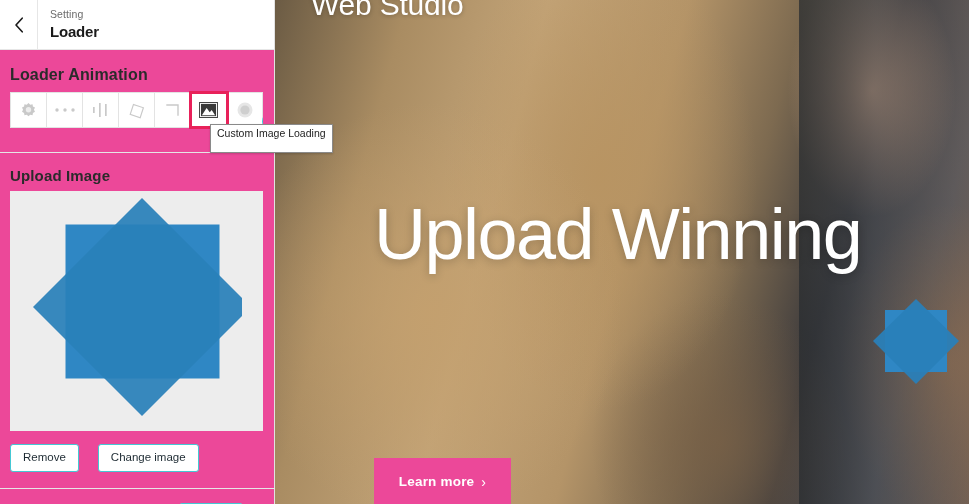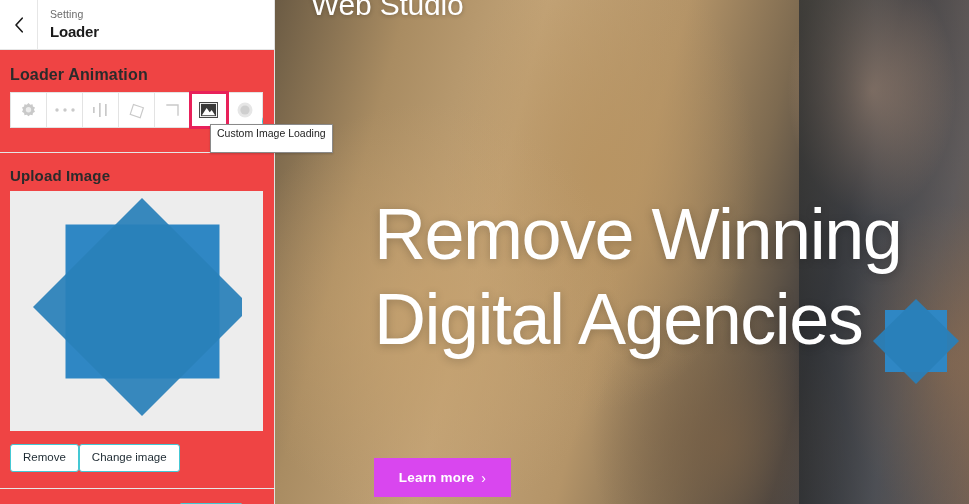--- a/index.html
+++ b/index.html
@@ -7,21 +7,21 @@
     width: 969px; height: 504px;
     overflow: hidden;
     font-family: "Liberation Sans", sans-serif;
     background: #ffffff;
   }
   .app { position: relative; width: 969px; height: 504px; display: flex; }
 
   
   .sidebar {
     width: 275px; height: 504px;
-    background: #ef4444;
+    background: #ec4899;
     position: relative;
     flex: 0 0 275px;
     border-right: 1px solid #e2e2e2;
   }
   .panel-header {
     height: 50px;
     display: flex;
     align-items: center;
     border-bottom: 1px solid #e6e6e6;
     background: #fff;
@@ -110,21 +110,21 @@
     padding-top: 14px; padding-bottom: 7px; letter-spacing: .15px;
   }
   .preview-box {
     width: 253px; height: 240px;
     background: #ededed;
     position: relative;
     overflow: hidden;
   }
   .star8 { position: absolute; left: 22px; top: 5px; }
 
-  .btn-row { display: flex; gap: 0; padding-top: 13px; }
+  .btn-row { display: flex; gap: 19px; padding-top: 13px; }
   .outline-btn {
     border: 1px solid #44c8d4;
     background: #fff;
     color: #1e2b33;
     font-size: 11.5px;
     font-weight: 400;
     padding: 6px 12px 7px 12px;
     border-radius: 3px;
     cursor: pointer;
     font-family: "Liberation Sans", sans-serif;
@@ -190,22 +190,22 @@
     white-space: nowrap;
   }
   .hero-sub {
     position: absolute; left: 99px; top: 381px;
     font-size: 16.5px; line-height: 28px; color: #ffffff;
     font-weight: 400; width: 500px;
     text-shadow: 0 1px 5px rgba(0,0,0,.3);
   }
   .cta {
     position: absolute; left: 99px; top: 458px;
-    width: 137px; height: 39px;
-    background: #d946ef;
+    width: 137px; height: 47px;
+    background: #ec4899;
     color: #ffffff;
     display: flex; align-items: center; justify-content: center;
     font-size: 13.5px; font-weight: 700;
     letter-spacing: .2px;
     cursor: pointer;
     gap: 7px;
   }
   .cta .chev { font-weight: 400; font-size: 14px; }
   .loader-star {
     position: absolute; left: 592px; top: 298px;
@@ -324,22 +324,21 @@
     <div class="tooltip">Custom Image Loading</div>
   </div>
 
   <div class="preview">
     <div class="photo"></div>
     <div class="photo-dark-right"></div>
 
     <div class="brand">Web Studio</div>
 
     <div class="hero-h1">
-      <span>Remove Winning</span><br>
-      <span>Digital Agencies</span>
+      <span>Upload Winning</span><br>
     </div>
 
     <svg class="loader-star" width="104" height="90" viewBox="0 0 104 90">
       <rect x="18" y="12" width="62" height="62" fill="#2f87c4"></rect>
       <polygon points="49,1 92,43 49,86 6,43" fill="#2980b9" opacity="0.94"></polygon>
     </svg>
 
 
     <div class="cta">
       <span>Learn more</span>

